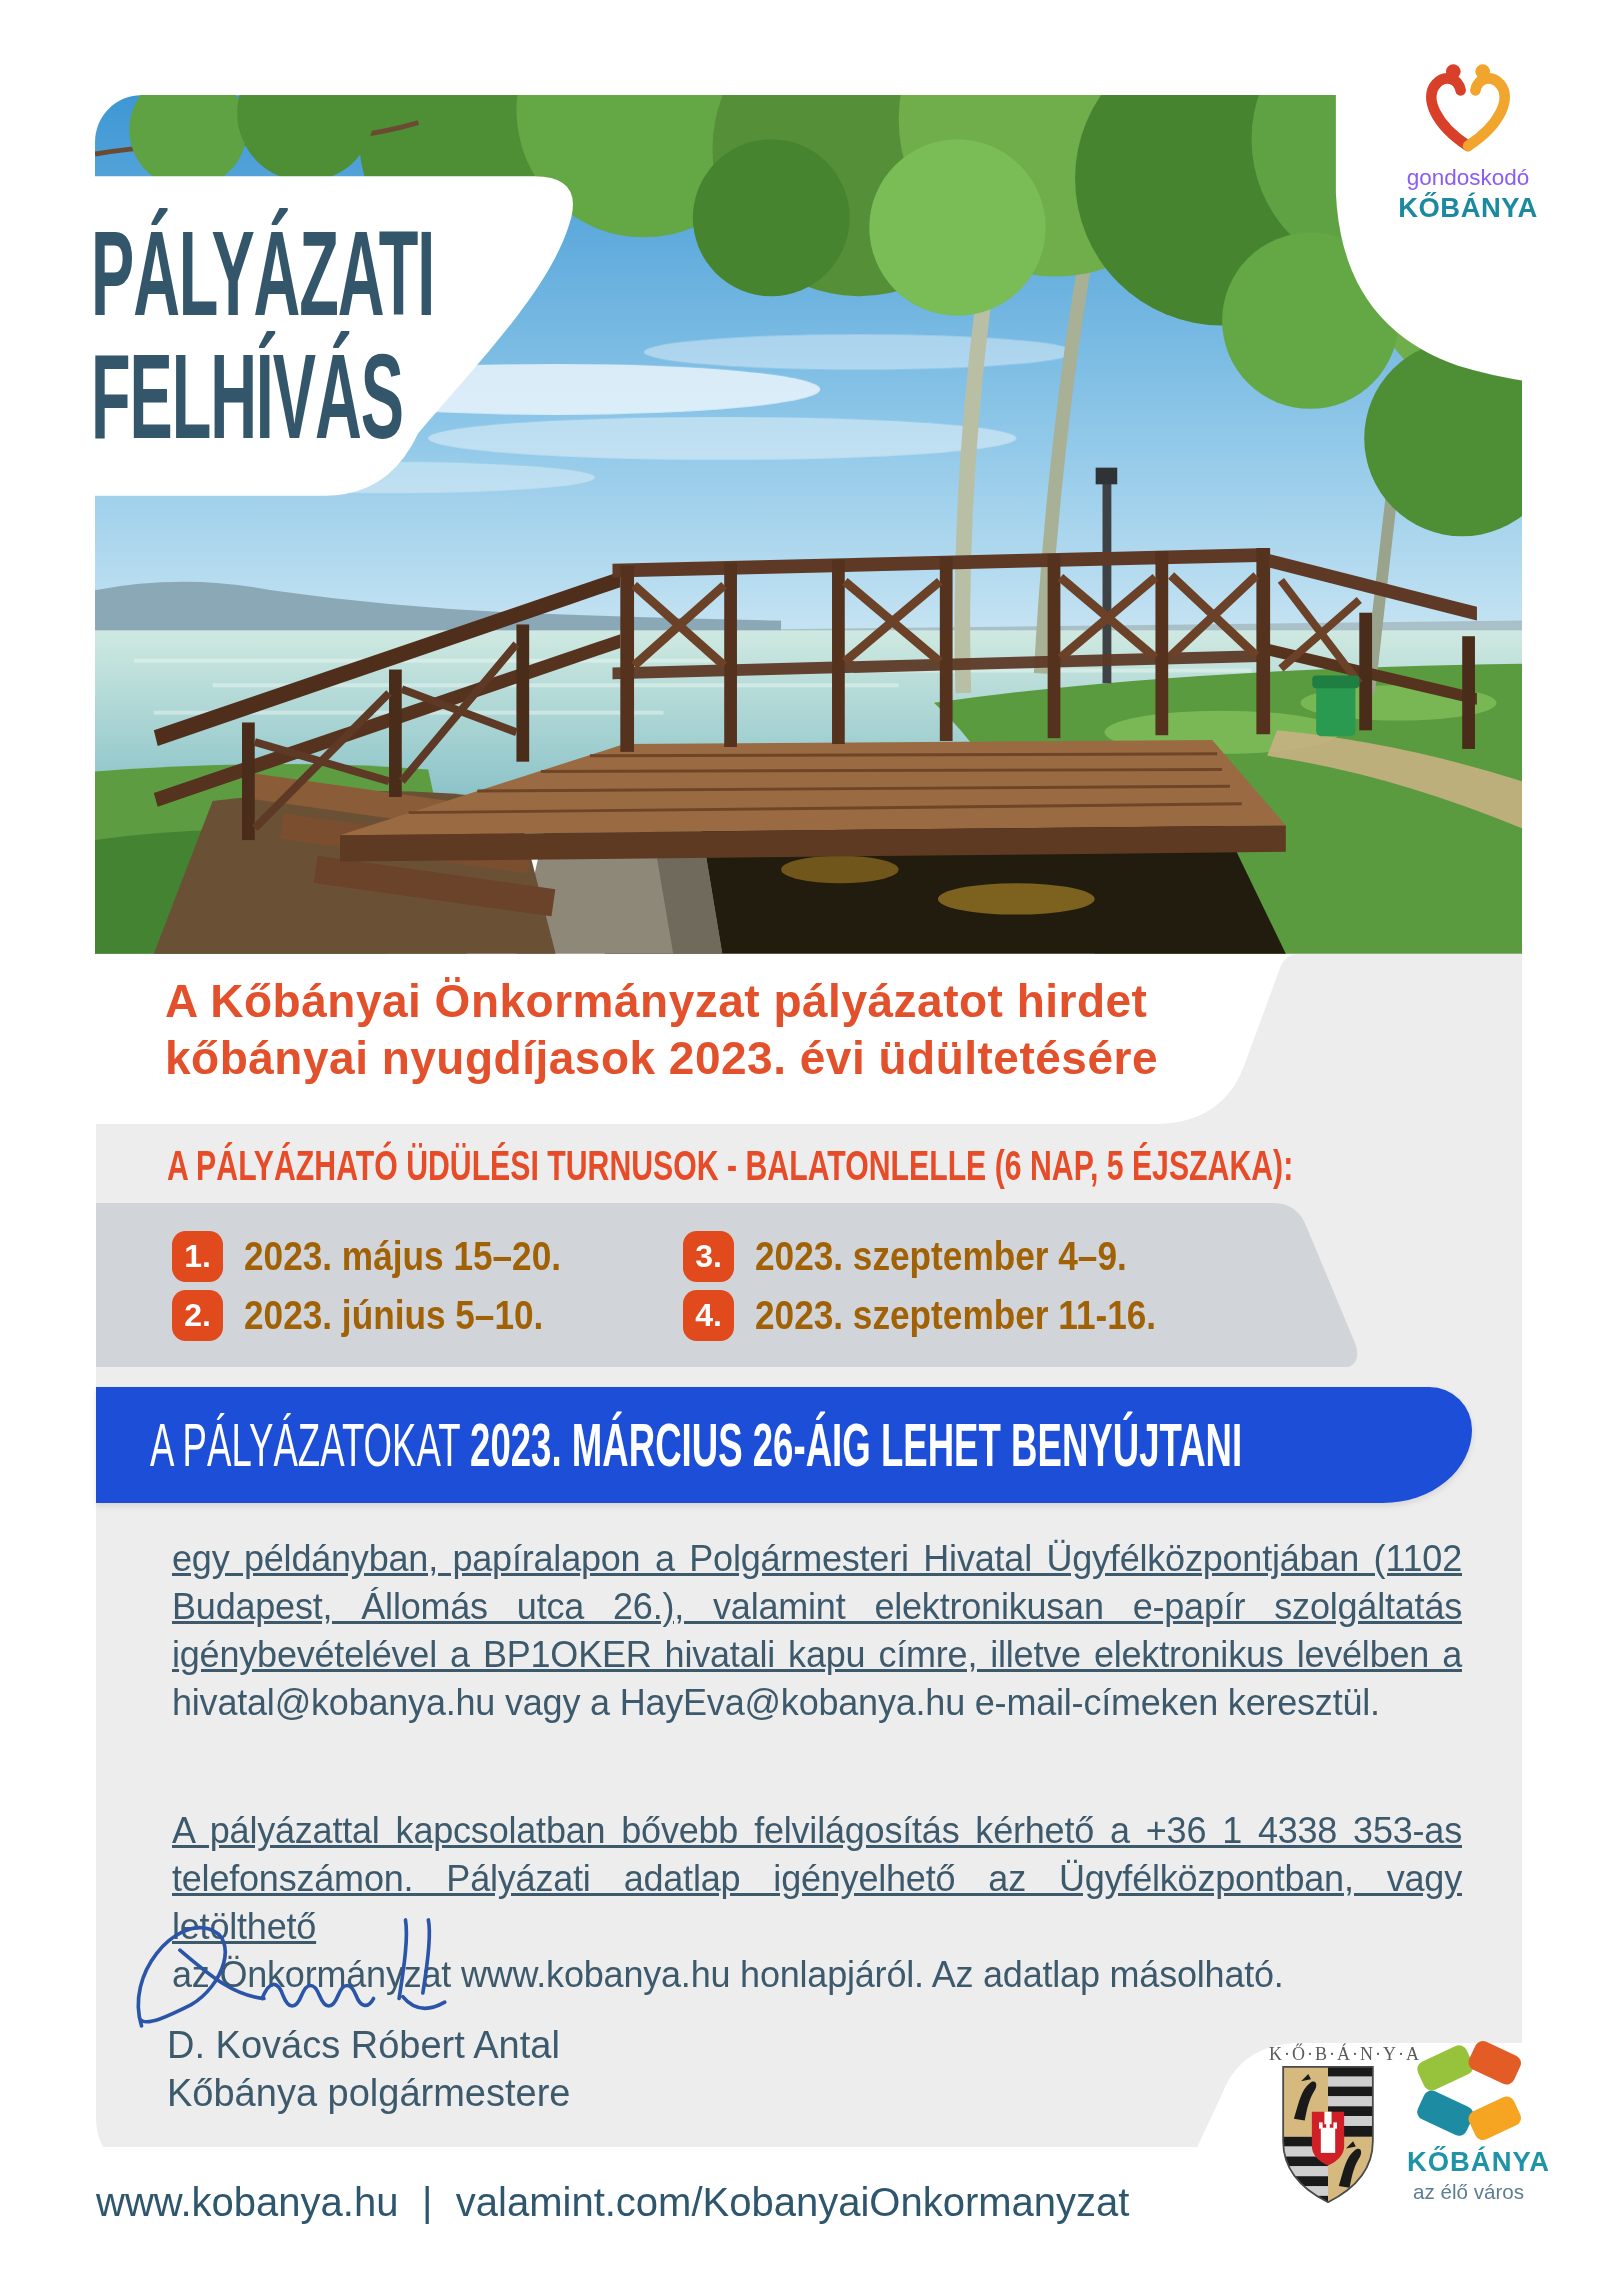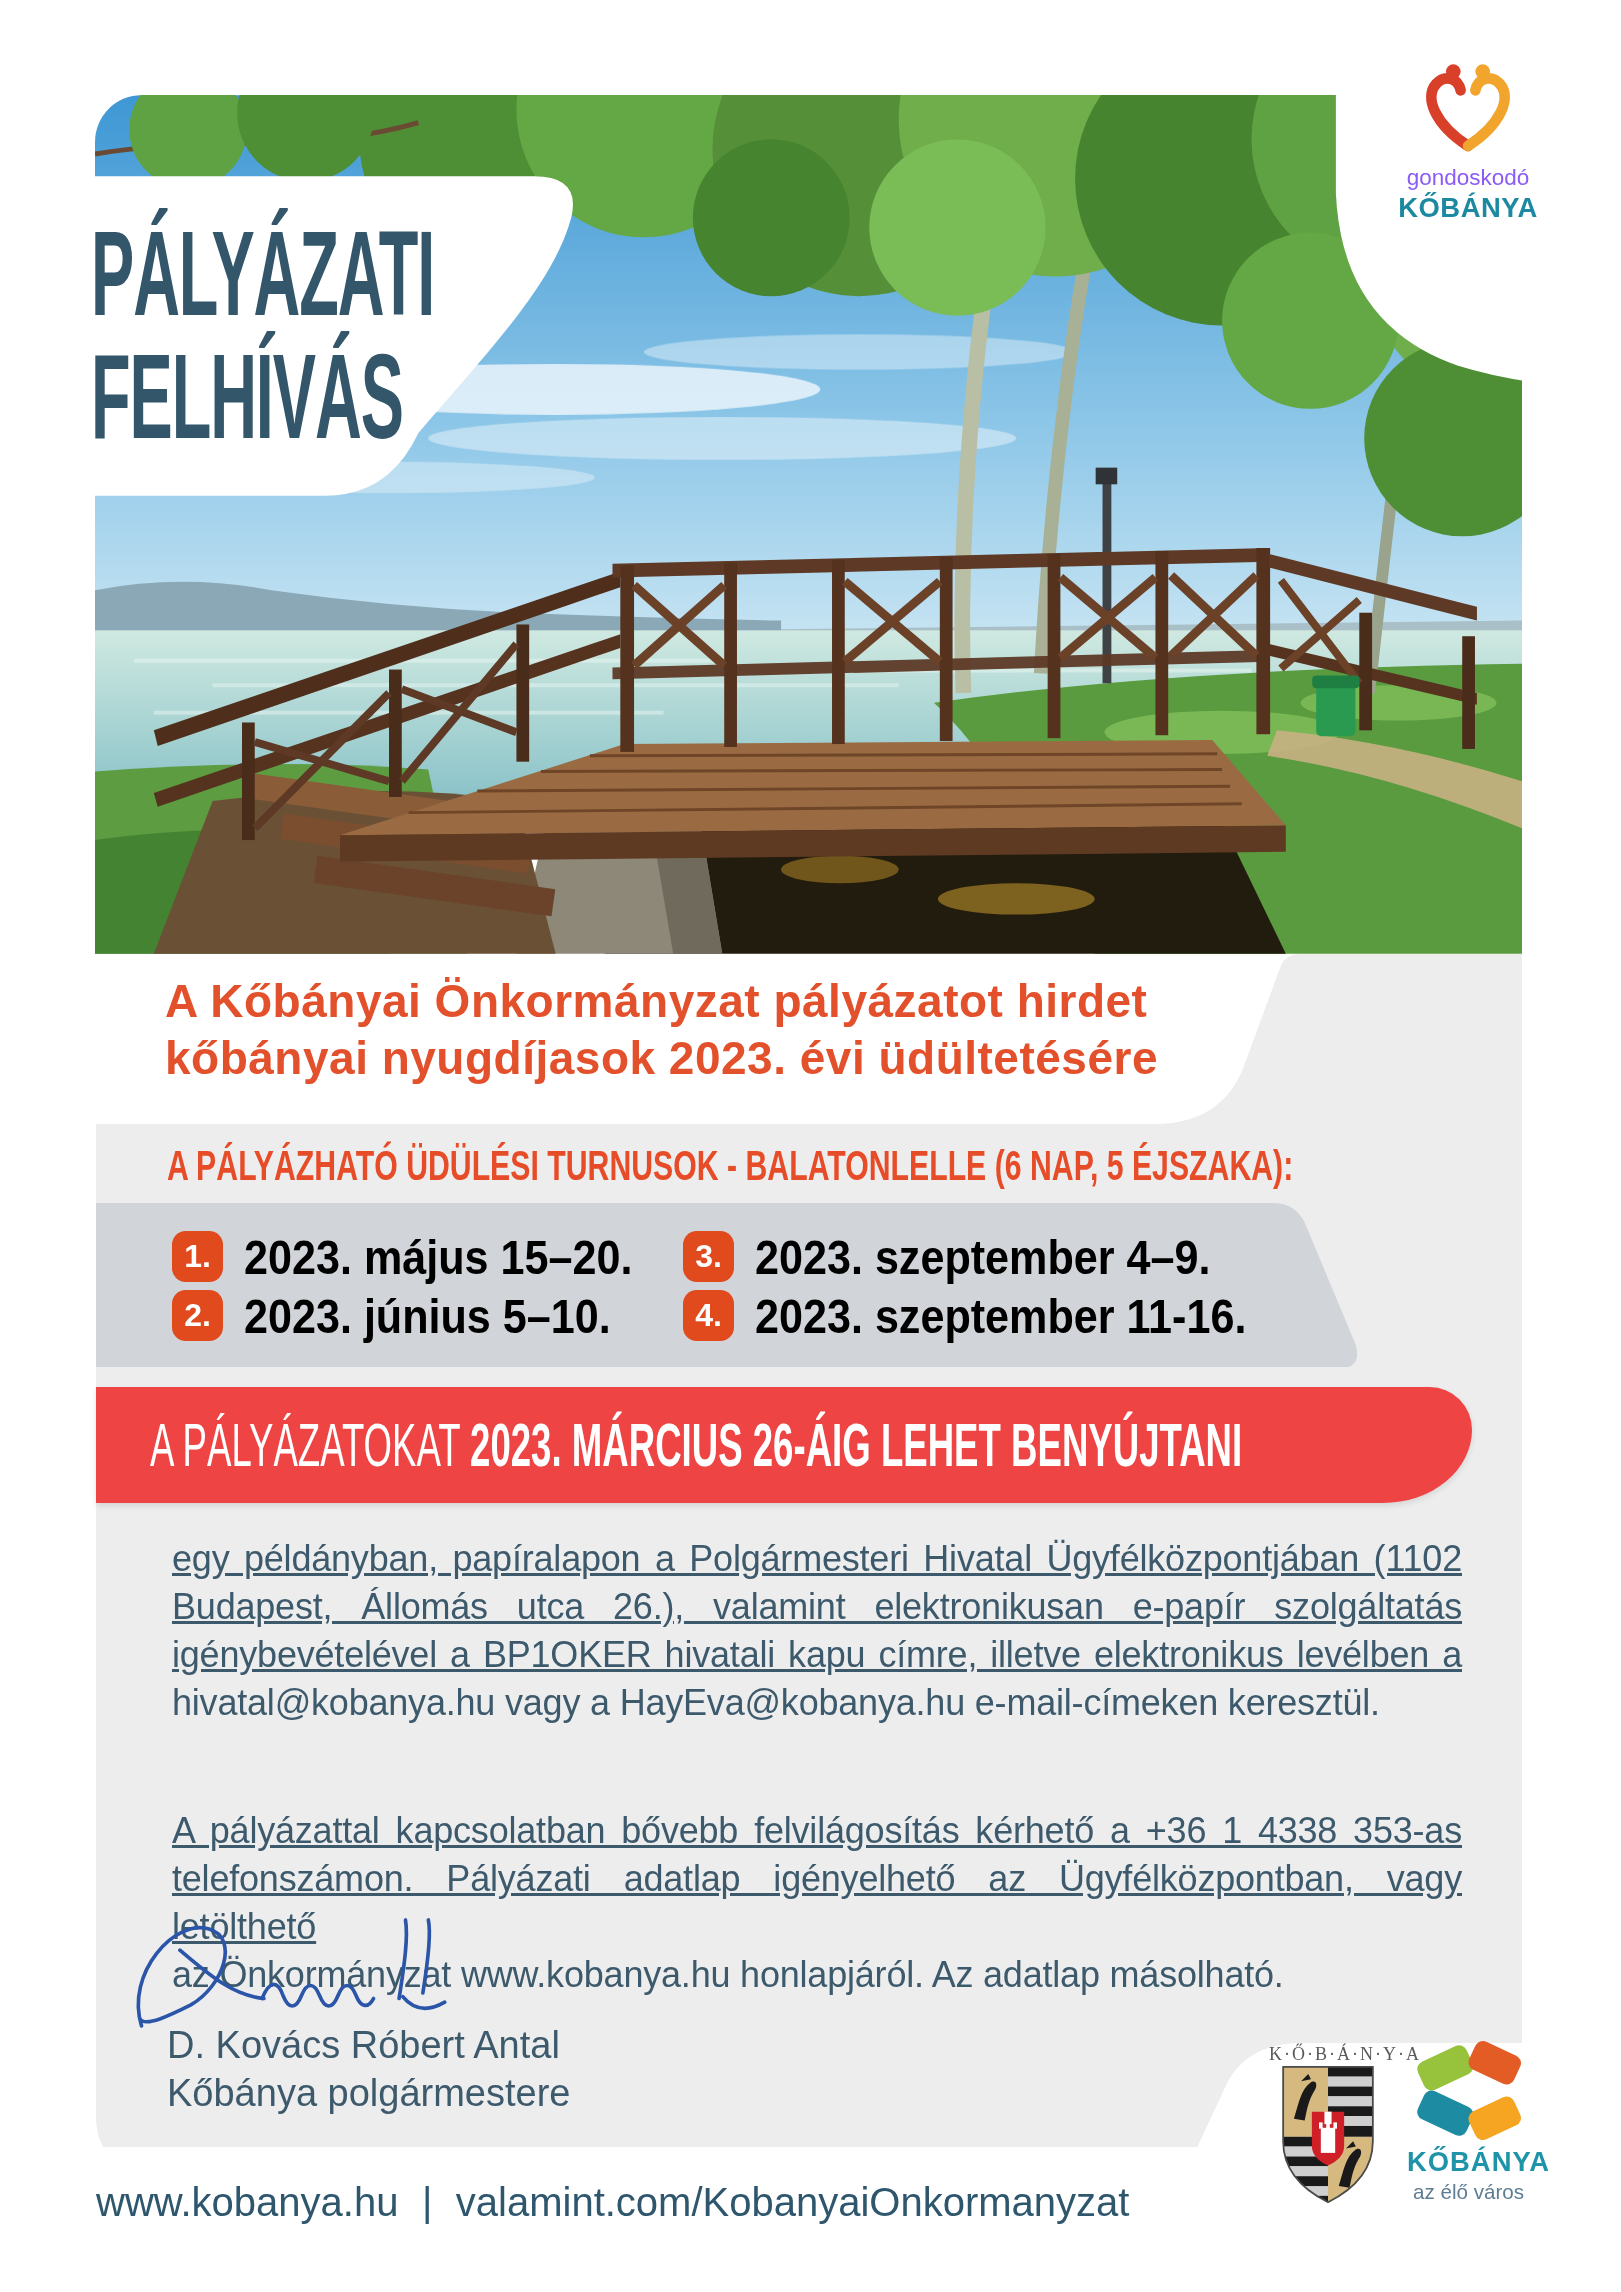--- a/index.html
+++ b/index.html
@@ -25,24 +25,24 @@
   
   .heading{left:165px;top:973px;font-size:46px;line-height:57px;font-weight:bold;color:#e2512b;letter-spacing:0.5px;}
   .subheading{left:167px;top:1142px;font-size:42px;font-weight:bold;color:#e74c28;white-space:nowrap;}
   .subheading .sq{display:inline-block;transform:scaleX(.72);transform-origin:0 0;}
   
   .turnus{left:96px;top:1203px;width:1426px;height:164px;background:#d1d4d8;
     clip-path:path("M0,0 L1177,0 Q1202,0 1211,25 L1259,140 Q1269,167 1235,167 L0,167 Z");}
   .titem{position:absolute;display:flex;align-items:center;height:51px;}
   .badge{width:51px;height:51px;border-radius:13.7px;background:#e04a1d;color:#fff;font-weight:bold;
     font-size:32px;display:flex;align-items:center;justify-content:center;flex:0 0 auto;}
-  .tdate{margin-left:20.6px;font-size:49px;font-weight:bold;color:#000000;white-space:nowrap;}
+  .tdate{margin-left:20.6px;font-size:40px;font-weight:bold;color:#a16207;white-space:nowrap;}
   .tdate .sq{display:inline-block;transform:scaleX(.88);transform-origin:0 50%;}
   
-  .banner{left:96px;top:1387px;width:1376px;height:116px;background:#ef4444;
+  .banner{left:96px;top:1387px;width:1376px;height:116px;background:#1d4ed8;
     border-radius:0 54px 113px 0 / 0 54px 93px 0;display:flex;align-items:center;
     box-shadow:0 2.9px 5.9px rgba(0,0,0,.10);}
   .banner .txt{padding-left:90px;color:#fff;font-size:61px;white-space:nowrap;display:inline-block;transform:scaleX(.60);transform-origin:0 50%;}
   .banner .txt b{font-weight:bold;}
   .banner .txt .pre{font-weight:400;}
   
   .para{left:172px;width:1290px;font-size:36px;line-height:48px;color:#3d5a6c;letter-spacing:-0.2px;}
   .para .jl{text-align:justify;text-align-last:justify;text-decoration:underline;}
   .para .jlast{text-align:left;}
   .p1{top:1535px;} .p2{top:1807px;}

